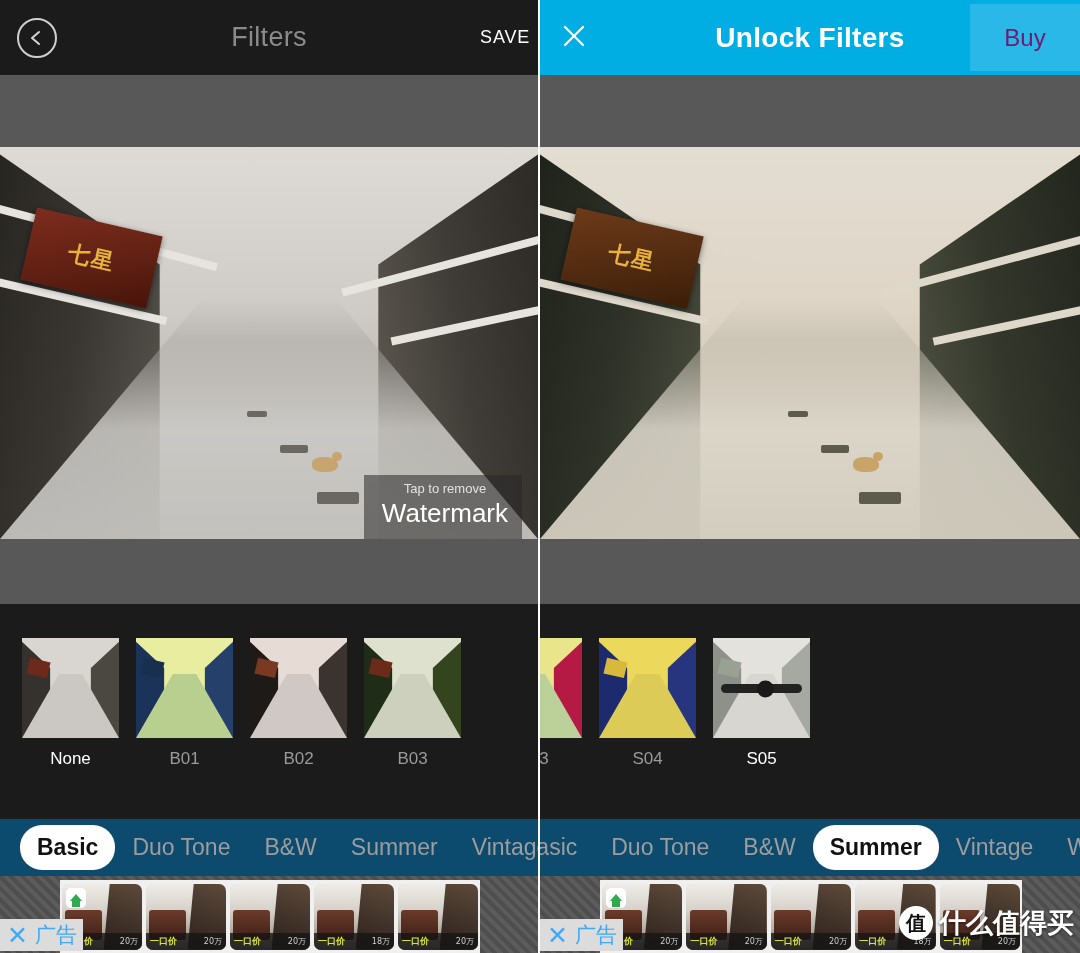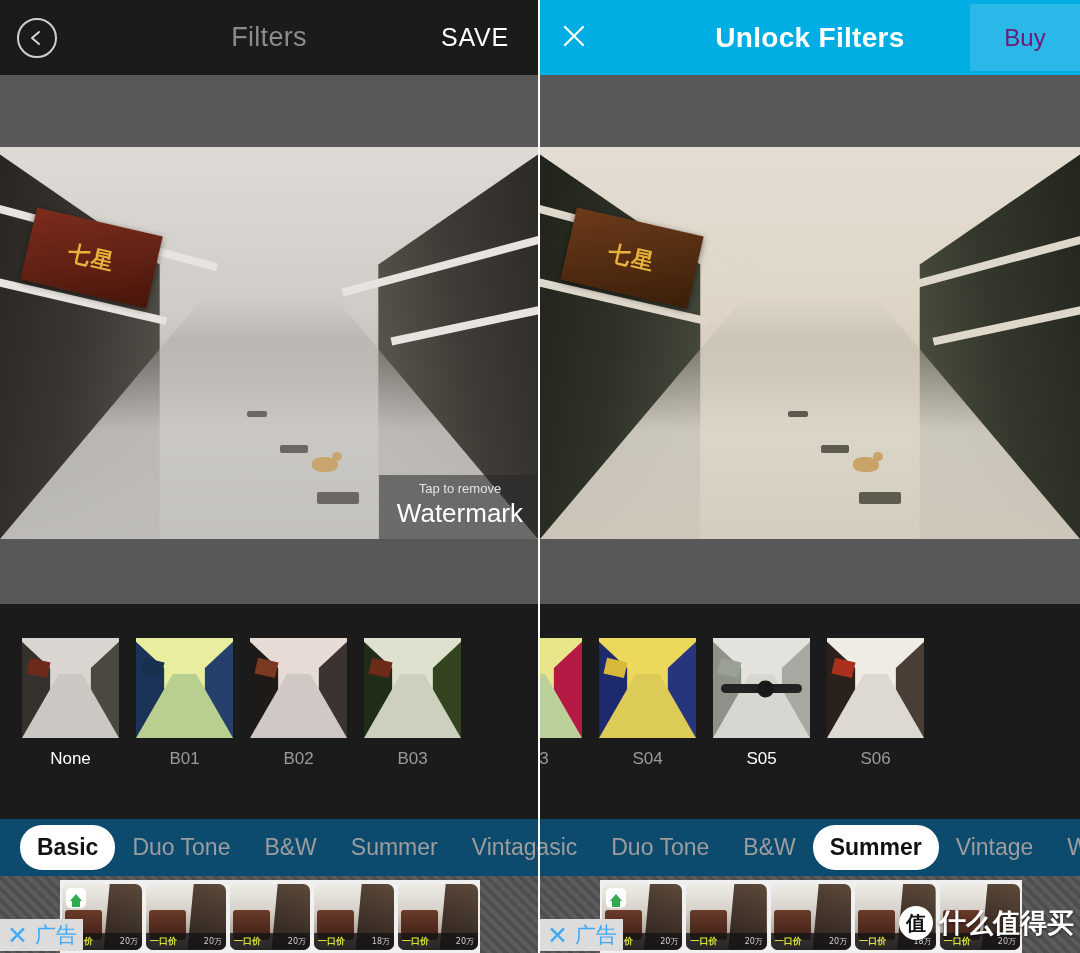--- a/index.html
+++ b/index.html
@@ -32,21 +32,21 @@
   }
 
   .hdr-title{
     position:absolute; left:0; right:0; text-align:center;
     font-size:27px; letter-spacing:.3px;
   }
   .hdr.dark .hdr-title{ color:#8b8b8b; font-weight:400; }
   .hdr.blue .hdr-title{ color:#ffffff; font-weight:bold; font-size:28px; }
 
   .save-btn{
-    position:absolute; right:29px; color:#fff; font-size:25px; letter-spacing:.8px;
+    position:absolute; right:8px; color:#fff; font-size:18px; letter-spacing:.8px;
   }
   .buy-btn{
     position:absolute; right:0; top:4px; width:110px; height:67px;
     background:#2ab8e8; color:#701a75; font-size:24px;
     display:flex; align-items:center; justify-content:center;
   }
 
   
   .canvas{ position:relative; background:#585858; height:529px; }
 
@@ -115,21 +115,21 @@
   .dog.warm{ background:#c9a468; }
   .dog:after{ content:""; position:absolute; right:-4px; top:-5px; width:10px; height:9px; background:inherit; border-radius:50%; }
   .slab{ position:absolute; background:#6b6762; border-radius:2px; }
   .slab.warm{ background:#5d5a4e; }
   .s1{ left:59%; bottom:9%; width:42px; height:12px; }
   .s2{ left:52%; bottom:22%; width:28px; height:8px; }
   .s3{ left:46%; bottom:31%; width:20px; height:6px; }
 
   
   .wm{
-    position:absolute; right:1px; bottom:0; padding:6px 14px 10px 18px;
+    position:absolute; right:16px; bottom:0; padding:6px 14px 10px 18px;
     background:rgba(40,40,40,.55); text-align:center; color:#fff;
   }
   .wm .small{ font-size:13px; color:#e2e2e2; display:block; line-height:1.2; }
   .wm .big{ font-size:26px; color:#fff; display:block; line-height:1.25; }
 
   
   .strip-wrap{ position:relative; background:#1b1b1b; height:215px; }
   .strip{ position:absolute; left:0; top:34px; display:flex; gap:17px; }
   .strip.left-strip{ left:22px; }
   .strip.right-strip{ left:-55px; }
@@ -480,32 +480,20 @@
                 <div class="tr" style="background:#a6a9a1"></div>
                 <div class="troad" style="background:#d8d6d0"></div>
                 <div class="tsign" style="background:#9aa094"></div>
               </div>
               <div class="intensity">
                 <span class="knob" style="left:44%"></span>
               </div>
             </div>
             <div class="lbl">S05</div>
           </div>
-          <div class="fthumb">
-            <div class="thumb">
-              <div class="tscene">
-                <div class="tsky" style="background:#efece6"></div>
-                <div class="tl" style="background:#2b211c"></div>
-                <div class="tr" style="background:#4a3f37"></div>
-                <div class="troad" style="background:#ddd9d2"></div>
-                <div class="tsign" style="background:#a8301d"></div>
-              </div>
-            </div>
-            <div class="lbl">S06</div>
-          </div>
         </div>
     </div>
 
     <div class="tabs right-tabs" id="right-tabs">
         <div class="tab">Basic</div>
         <div class="tab">Duo Tone</div>
         <div class="tab">B&amp;W</div>
         <div class="tab sel">Summer</div>
         <div class="tab">Vintage</div>
         <div class="tab">Western</div>

